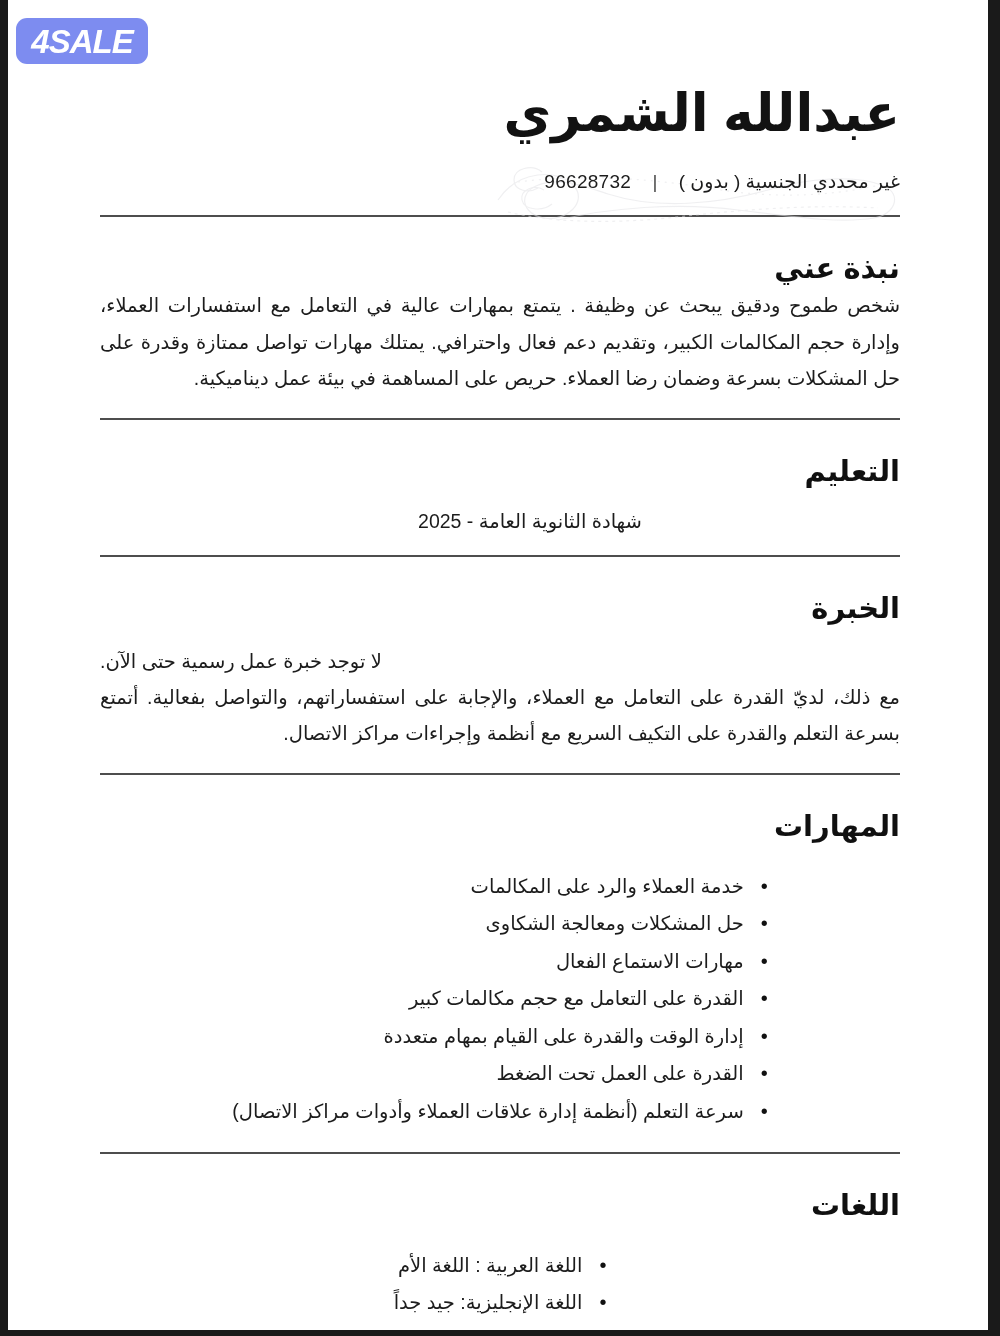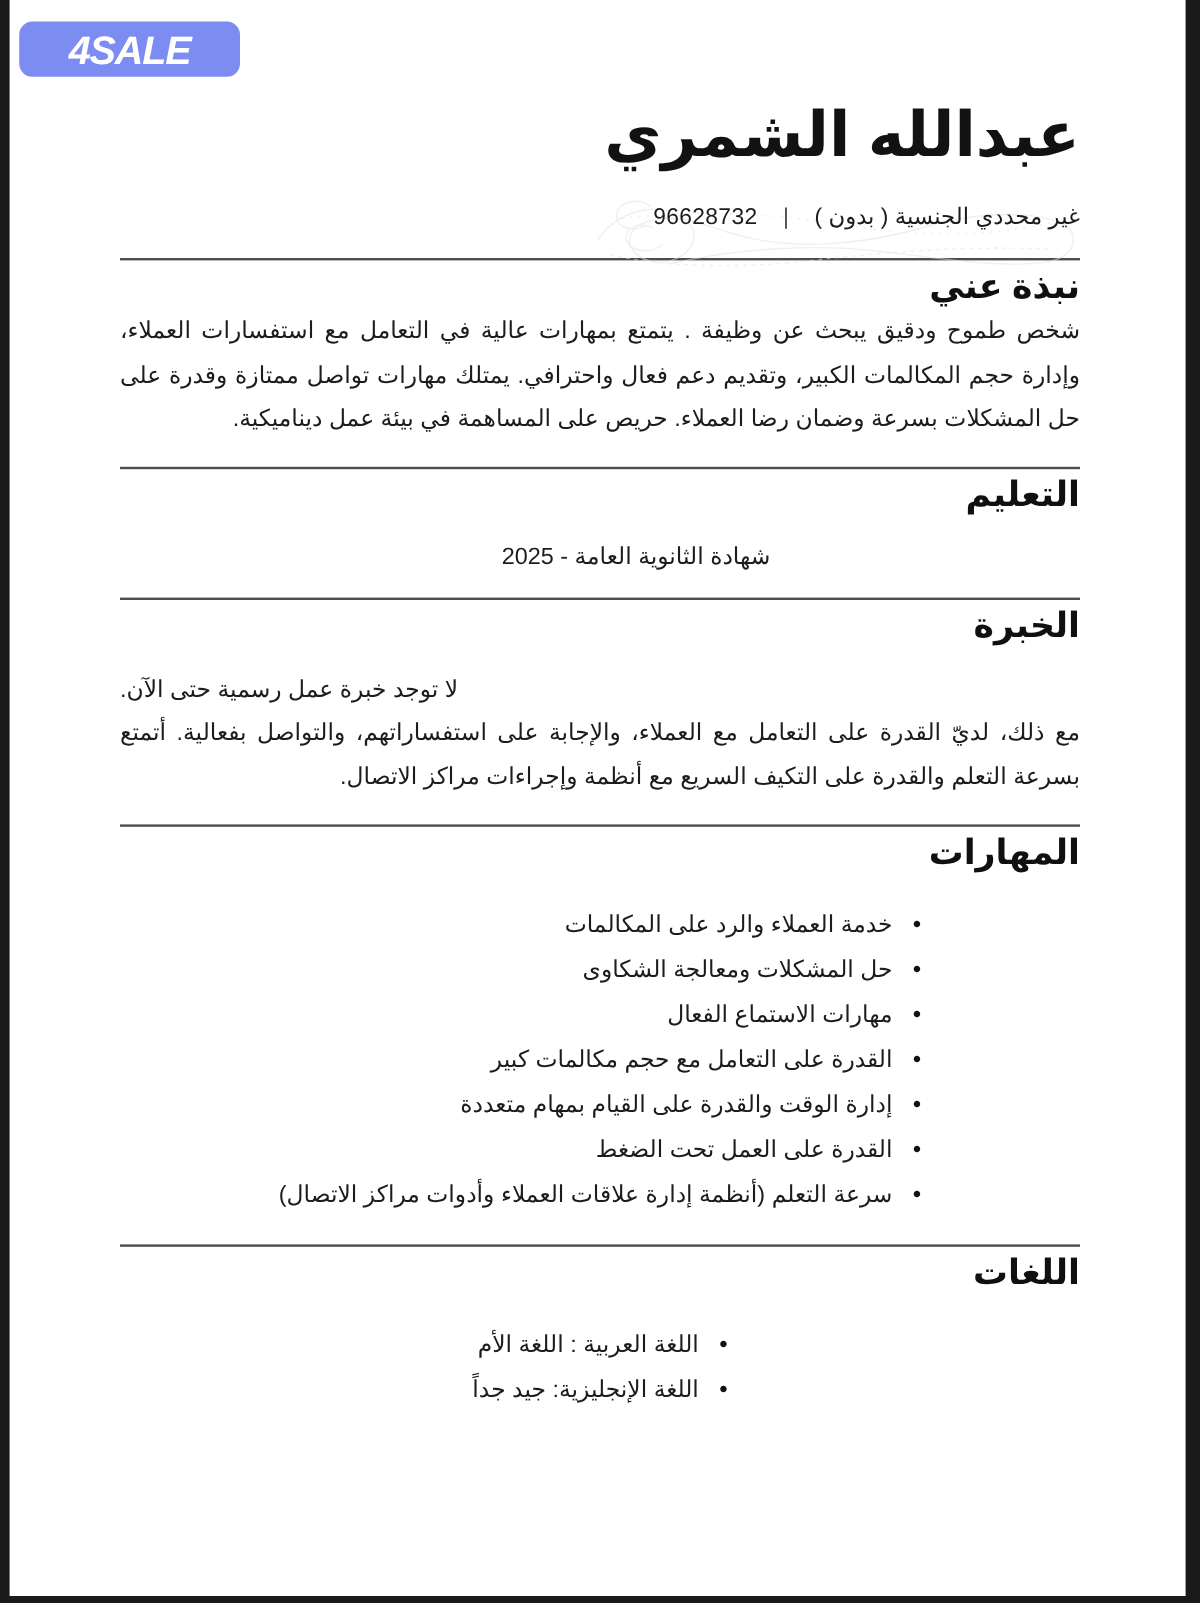--- a/index.html
+++ b/index.html
@@ -29,21 +29,21 @@
     height: 1330px;
     background: #ffffff;
     overflow: hidden;
   }
 
   
   #logo {
     position: absolute;
     left: 8px;
     top: 18px;
-    width: 184px;
+    width: 132px;
     height: 46px;
     border-radius: 11px;
     display: flex;
     align-items: center;
     justify-content: center;
     letter-spacing: 0.5px;
   }
   #logo .logo-text {
     color: #ffffff;
     font-size: 33px;
@@ -106,21 +106,21 @@
     letter-spacing: 0.3px;
   }
 
   hr.rule {
     border: 0;
     border-top: 2px solid #4d4d4d;
     margin: 22px 0 0 0;
     width: 100%;
   }
 
-  section.block { padding-top: 4px; }
+  section.block { padding-top: 33px; }
 
   h2.sec-title {
     text-align: right;
     font-size: 29px;
     font-weight: 800;
     color: #101010;
     line-height: 1.3;
     letter-spacing: -0.3px;
   }
 

